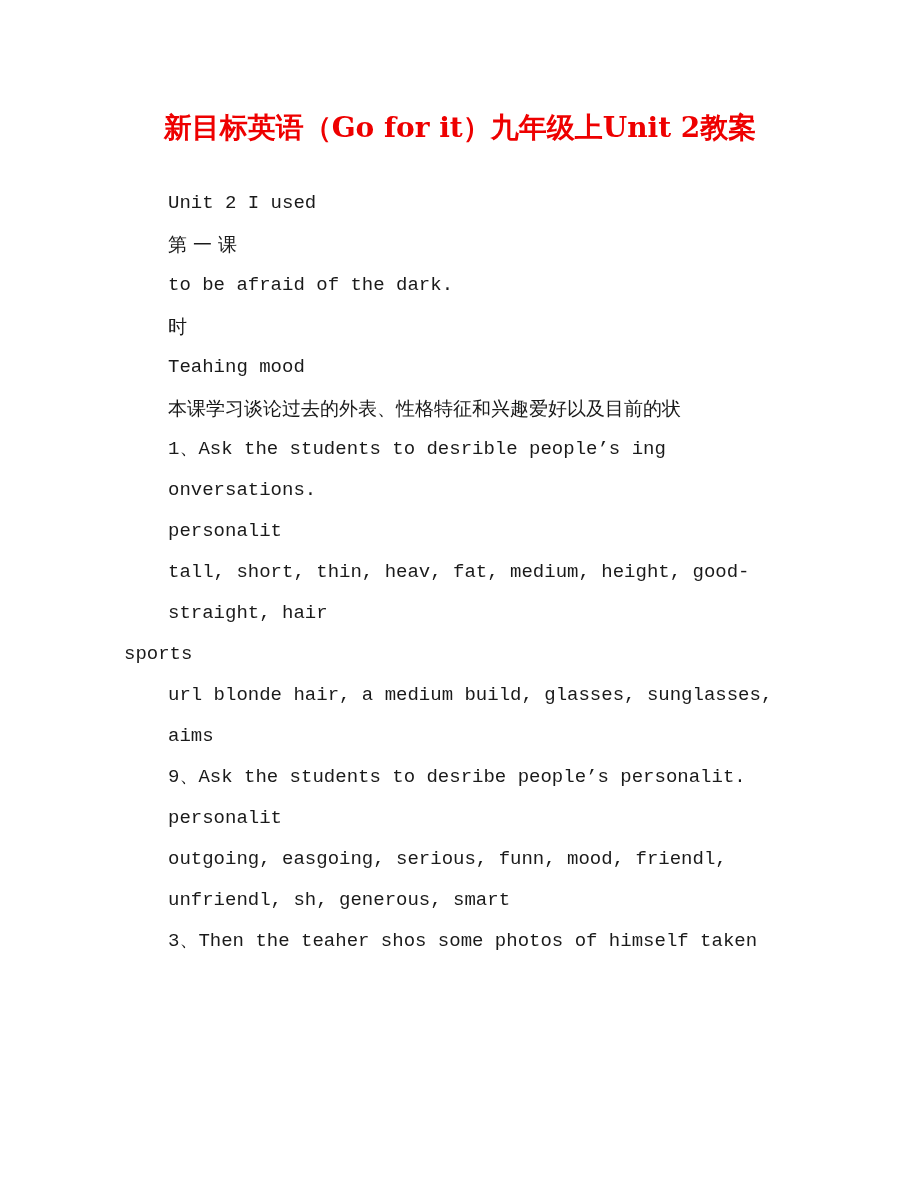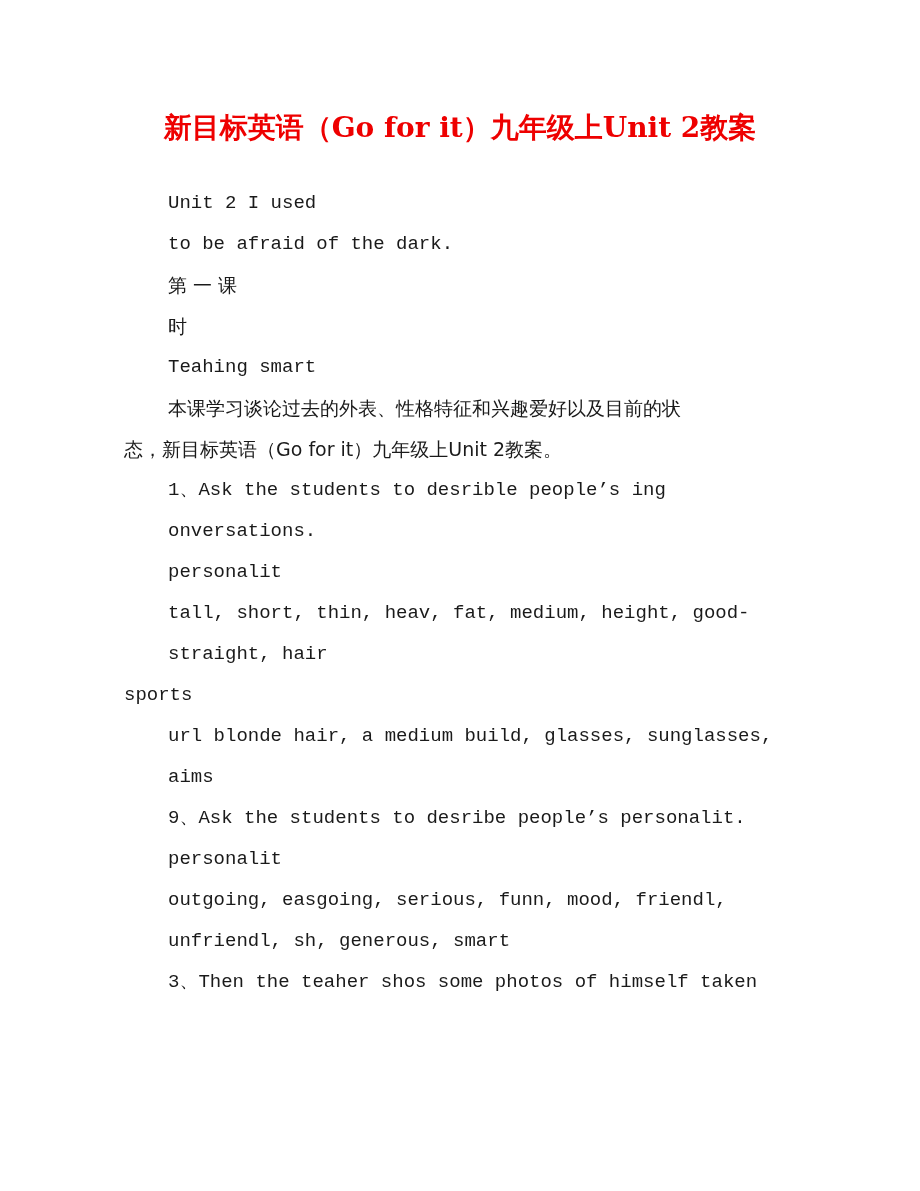--- a/index.html
+++ b/index.html
@@ -60,26 +60,25 @@
     }
   </style>
 </head>
 <body>
 
 <div class="page">
   <div class="title">新目标英语（Go for it）九年级上Unit 2教案</div>
 
   <div class="body-text">
     <div class="line indent">Unit 2 I used</div>
+    <div class="line indent cjk">第 一 课</div>
     <div class="line indent">to be afraid of the dark.</div>
-    <div class="line indent cjk">第 一 课</div>
     <div class="line indent cjk">时</div>
-    <div class="line indent">Teahing smart</div>
+    <div class="line indent">Teahing mood</div>
     <div class="line indent cjk">本课学习谈论过去的外表、性格特征和兴趣爱好以及目前的状</div>
-    <div class="line cjk">态，新目标英语（Go for it）九年级上Unit 2教案。</div>
     <div class="line indent">1、Ask the students to desrible people’s ing</div>
     <div class="line indent">onversations.</div>
     <div class="line indent">personalit</div>
     <div class="line indent">tall, short, thin, heav, fat, medium, height, good-</div>
     <div class="line indent">straight, hair</div>
     <div class="line">sports</div>
     <div class="line indent">url blonde hair, a medium build, glasses, sunglasses,</div>
     <div class="line indent">aims</div>
     <div class="line indent">9、Ask the students to desribe people’s personalit.</div>
     <div class="line indent">personalit</div>

